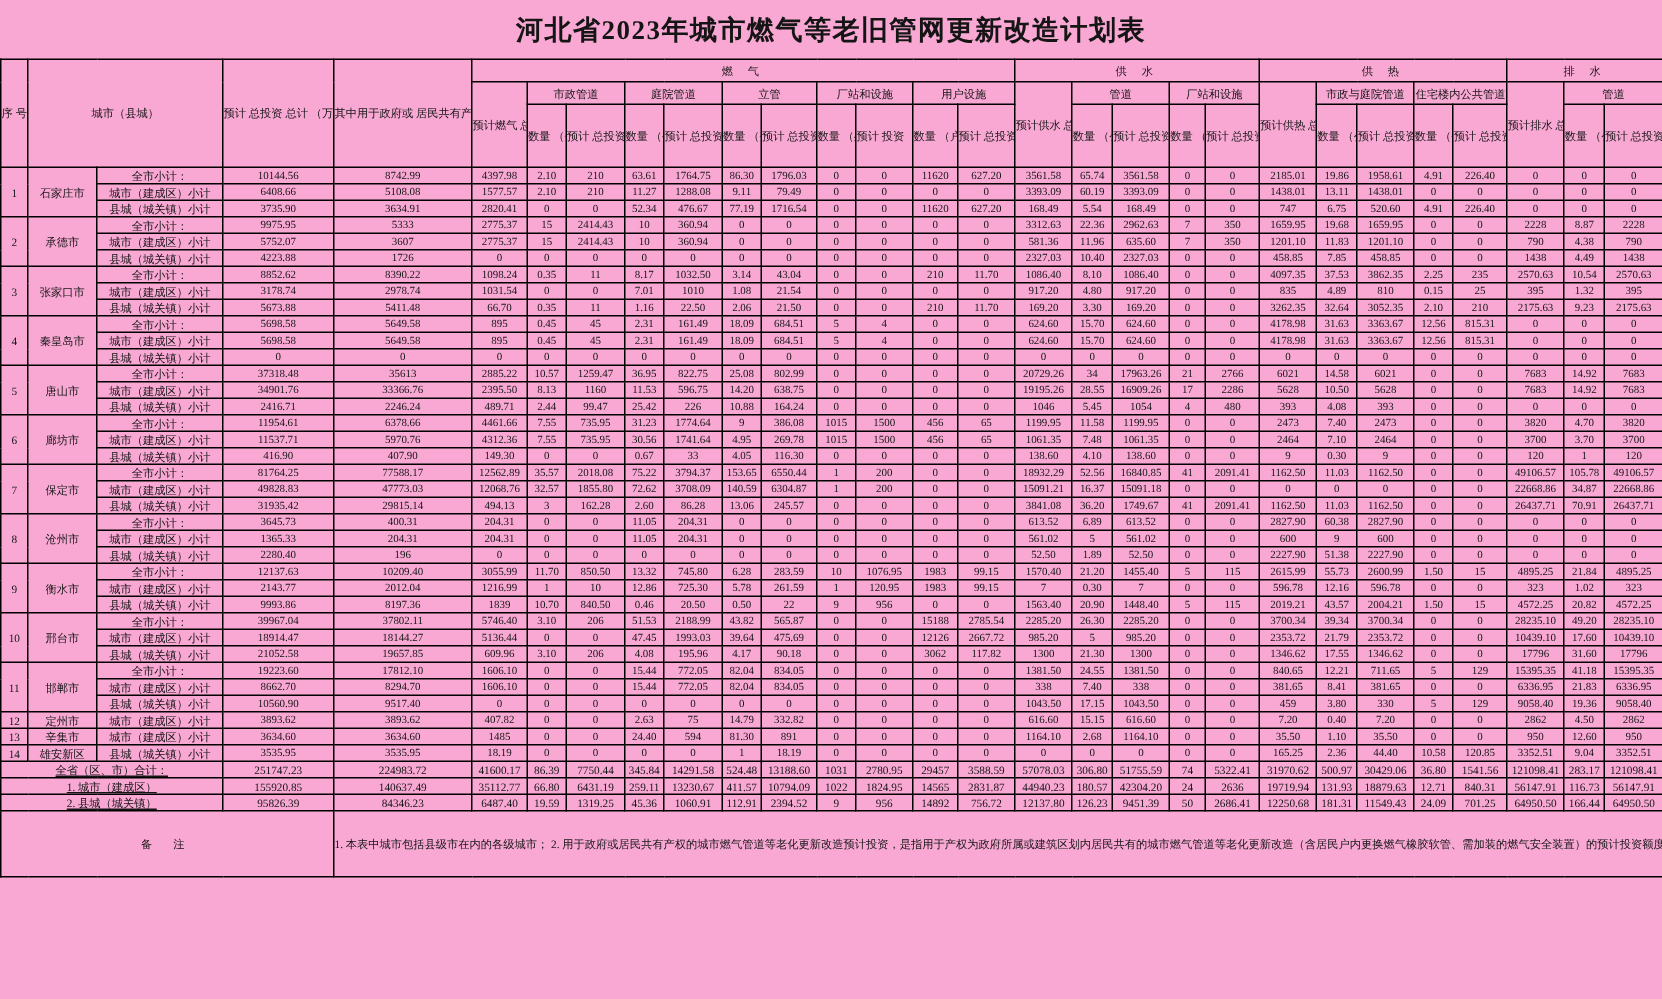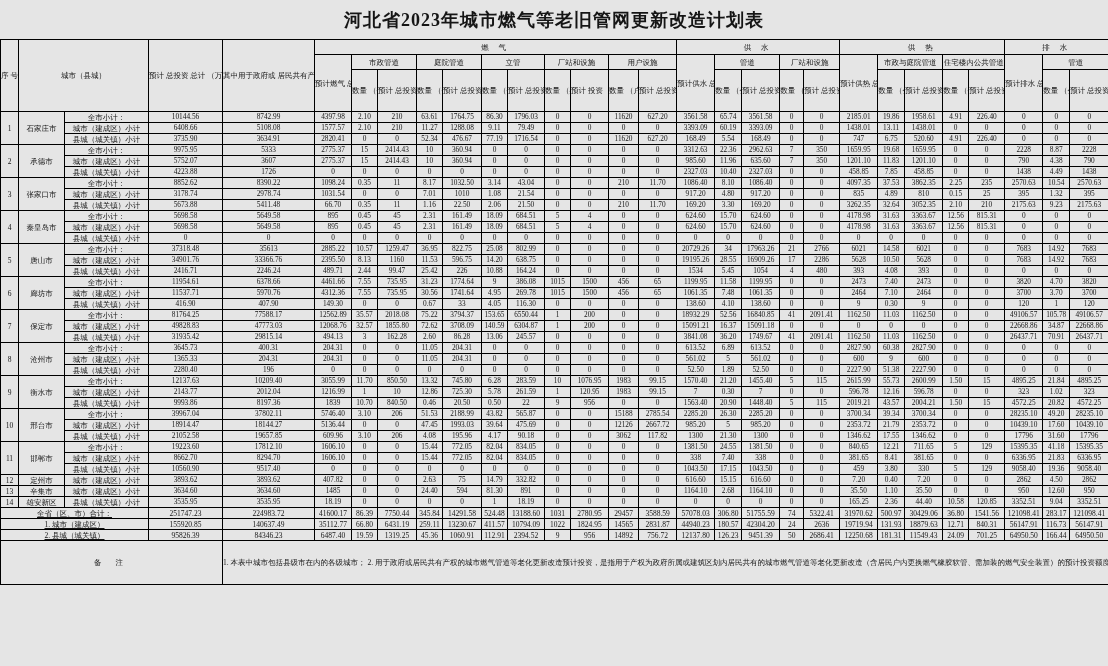--- a/index.html
+++ b/index.html
@@ -1,17 +1,17 @@
 <!DOCTYPE html>
 <html><head>
 <meta charset="utf-8">
 <style>
   * { box-sizing: border-box; }
   html,body { margin:0; padding:0; background:#fff; }
-  .page { width:1108px; height:666px; background:#e5e5e5; overflow:hidden;
+  .page { width:1108px; height:666px; background:#f9a8d4; overflow:hidden;
           font-family:"Liberation Serif","DejaVu Serif",serif; color:#151515; }
   .title { text-align:center; font-weight:bold; font-size:18px; padding:8px 0 7px 0; letter-spacing:1px; }
   table.plan { border-collapse:collapse; table-layout:fixed; width:1106px; margin:0 auto; }
   table.plan th, table.plan td {
     border:1px solid #000; padding:0; text-align:center; vertical-align:middle;
     font-weight:normal; overflow:hidden; font-size:7.5px; line-height:1.2; white-space:nowrap;
   }
   thead th { white-space:pre-line; }
   tr.hr1 { height:15px; }
   tr.hr2 { height:15px; }
@@ -295,21 +295,21 @@
           <td class="num">15</td>
           <td class="num">2414.43</td>
           <td class="num">10</td>
           <td class="num">360.94</td>
           <td class="num">0</td>
           <td class="num">0</td>
           <td class="num">0</td>
           <td class="num">0</td>
           <td class="num">0</td>
           <td class="num">0</td>
-          <td class="num">985.60</td>
+          <td class="num">581.36</td>
           <td class="num">11.96</td>
           <td class="num">635.60</td>
           <td class="num">7</td>
           <td class="num">350</td>
           <td class="num">1201.10</td>
           <td class="num">11.83</td>
           <td class="num">1201.10</td>
           <td class="num">0</td>
           <td class="num">0</td>
           <td class="num">790</td>
@@ -591,21 +591,21 @@
           <td class="num">2.44</td>
           <td class="num">99.47</td>
           <td class="num">25.42</td>
           <td class="num">226</td>
           <td class="num">10.88</td>
           <td class="num">164.24</td>
           <td class="num">0</td>
           <td class="num">0</td>
           <td class="num">0</td>
           <td class="num">0</td>
-          <td class="num">1534</td>
+          <td class="num">1046</td>
           <td class="num">5.45</td>
           <td class="num">1054</td>
           <td class="num">4</td>
           <td class="num">480</td>
           <td class="num">393</td>
           <td class="num">4.08</td>
           <td class="num">393</td>
           <td class="num">0</td>
           <td class="num">0</td>
           <td class="num">0</td>

